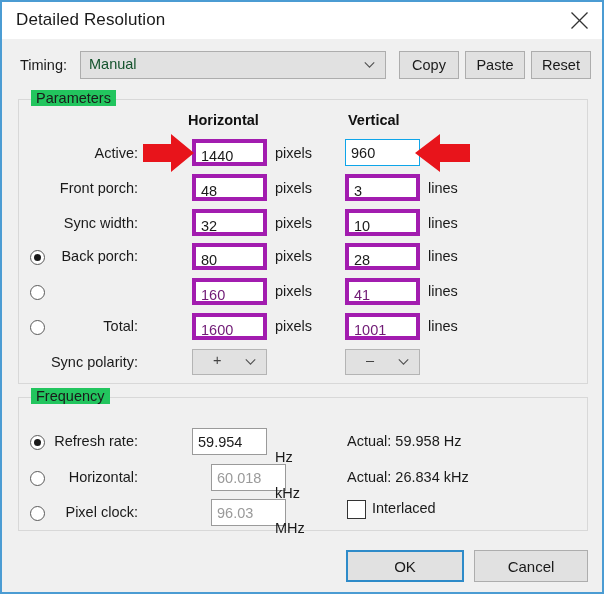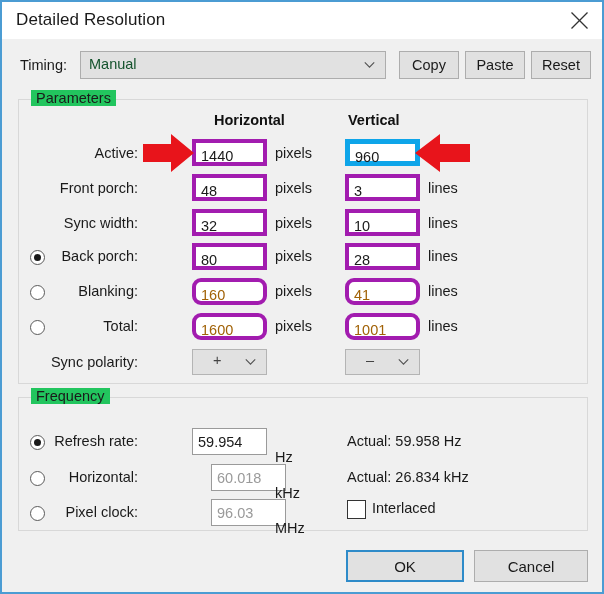--- a/index.html
+++ b/index.html
@@ -90,21 +90,21 @@
   }
   #grp-parameters { left: 16px; top: 97px; width: 570px; height: 285px; }
   #grp-frequency  { left: 16px; top: 395px; width: 570px; height: 134px; }
 
   
   .col-head {
     position: absolute;
     font-size: 14.5px; font-weight: bold; color: #111;
     top: 110px;
   }
-  #head-horizontal { left: 186px; margin-left: 26px; }
+  #head-horizontal { left: 186px; }
   #head-vertical   { left: 346px; }
 
   
   .row-label {
     position: absolute;
     font-size: 14.5px; color: #1a1a1a;
     width: 110px; text-align: right;
     left: 26px;
   }
   .radio {
@@ -127,22 +127,22 @@
     height: 27px; width: 75px;
     background: #ffffff;
     border: 4px solid #a21caf;
     box-sizing: border-box;
     font-size: 14.5px;
     color: #1a1a1a;
     padding: 2px 0 0 5px;
     line-height: 23px;
     font-family: "Liberation Sans", sans-serif;
   }
-  .field.disabled { color: #a16207; border-radius: 9px; }
-  .field.focused  { border: 5px solid #0ea5e9; }
+  .field.disabled { color: #701a75; }
+  .field.focused  { border: 1px solid #0ea5e9; }
   .field.h { left: 190px; }
   .field.v { left: 343px; }
   .unit {
     position: absolute;
     font-size: 14.5px; color: #1a1a1a;
   }
   .unit.h { left: 273px; }
   .unit.v { left: 426px; }
 
   
@@ -267,21 +267,20 @@
   <div class="unit v" style="top:213px">lines</div>
 
   <div class="radio checked" style="top:248px"></div>
   <div class="row-label" style="top:246px">Back porch:</div>
   <div class="field h" style="top:241px">80</div>
   <div class="unit h" style="top:246px">pixels</div>
   <div class="field v" style="top:241px">28</div>
   <div class="unit v" style="top:246px">lines</div>
 
   <div class="radio" style="top:283px"></div>
-  <div class="row-label" style="top:281px">Blanking:</div>
   <div class="field h disabled" style="top:276px">160</div>
   <div class="unit h" style="top:281px">pixels</div>
   <div class="field v disabled" style="top:276px">41</div>
   <div class="unit v" style="top:281px">lines</div>
 
   <div class="radio" style="top:318px"></div>
   <div class="row-label" style="top:316px">Total:</div>
   <div class="field h disabled" style="top:311px">1600</div>
   <div class="unit h" style="top:316px">pixels</div>
   <div class="field v disabled" style="top:311px">1001</div>

